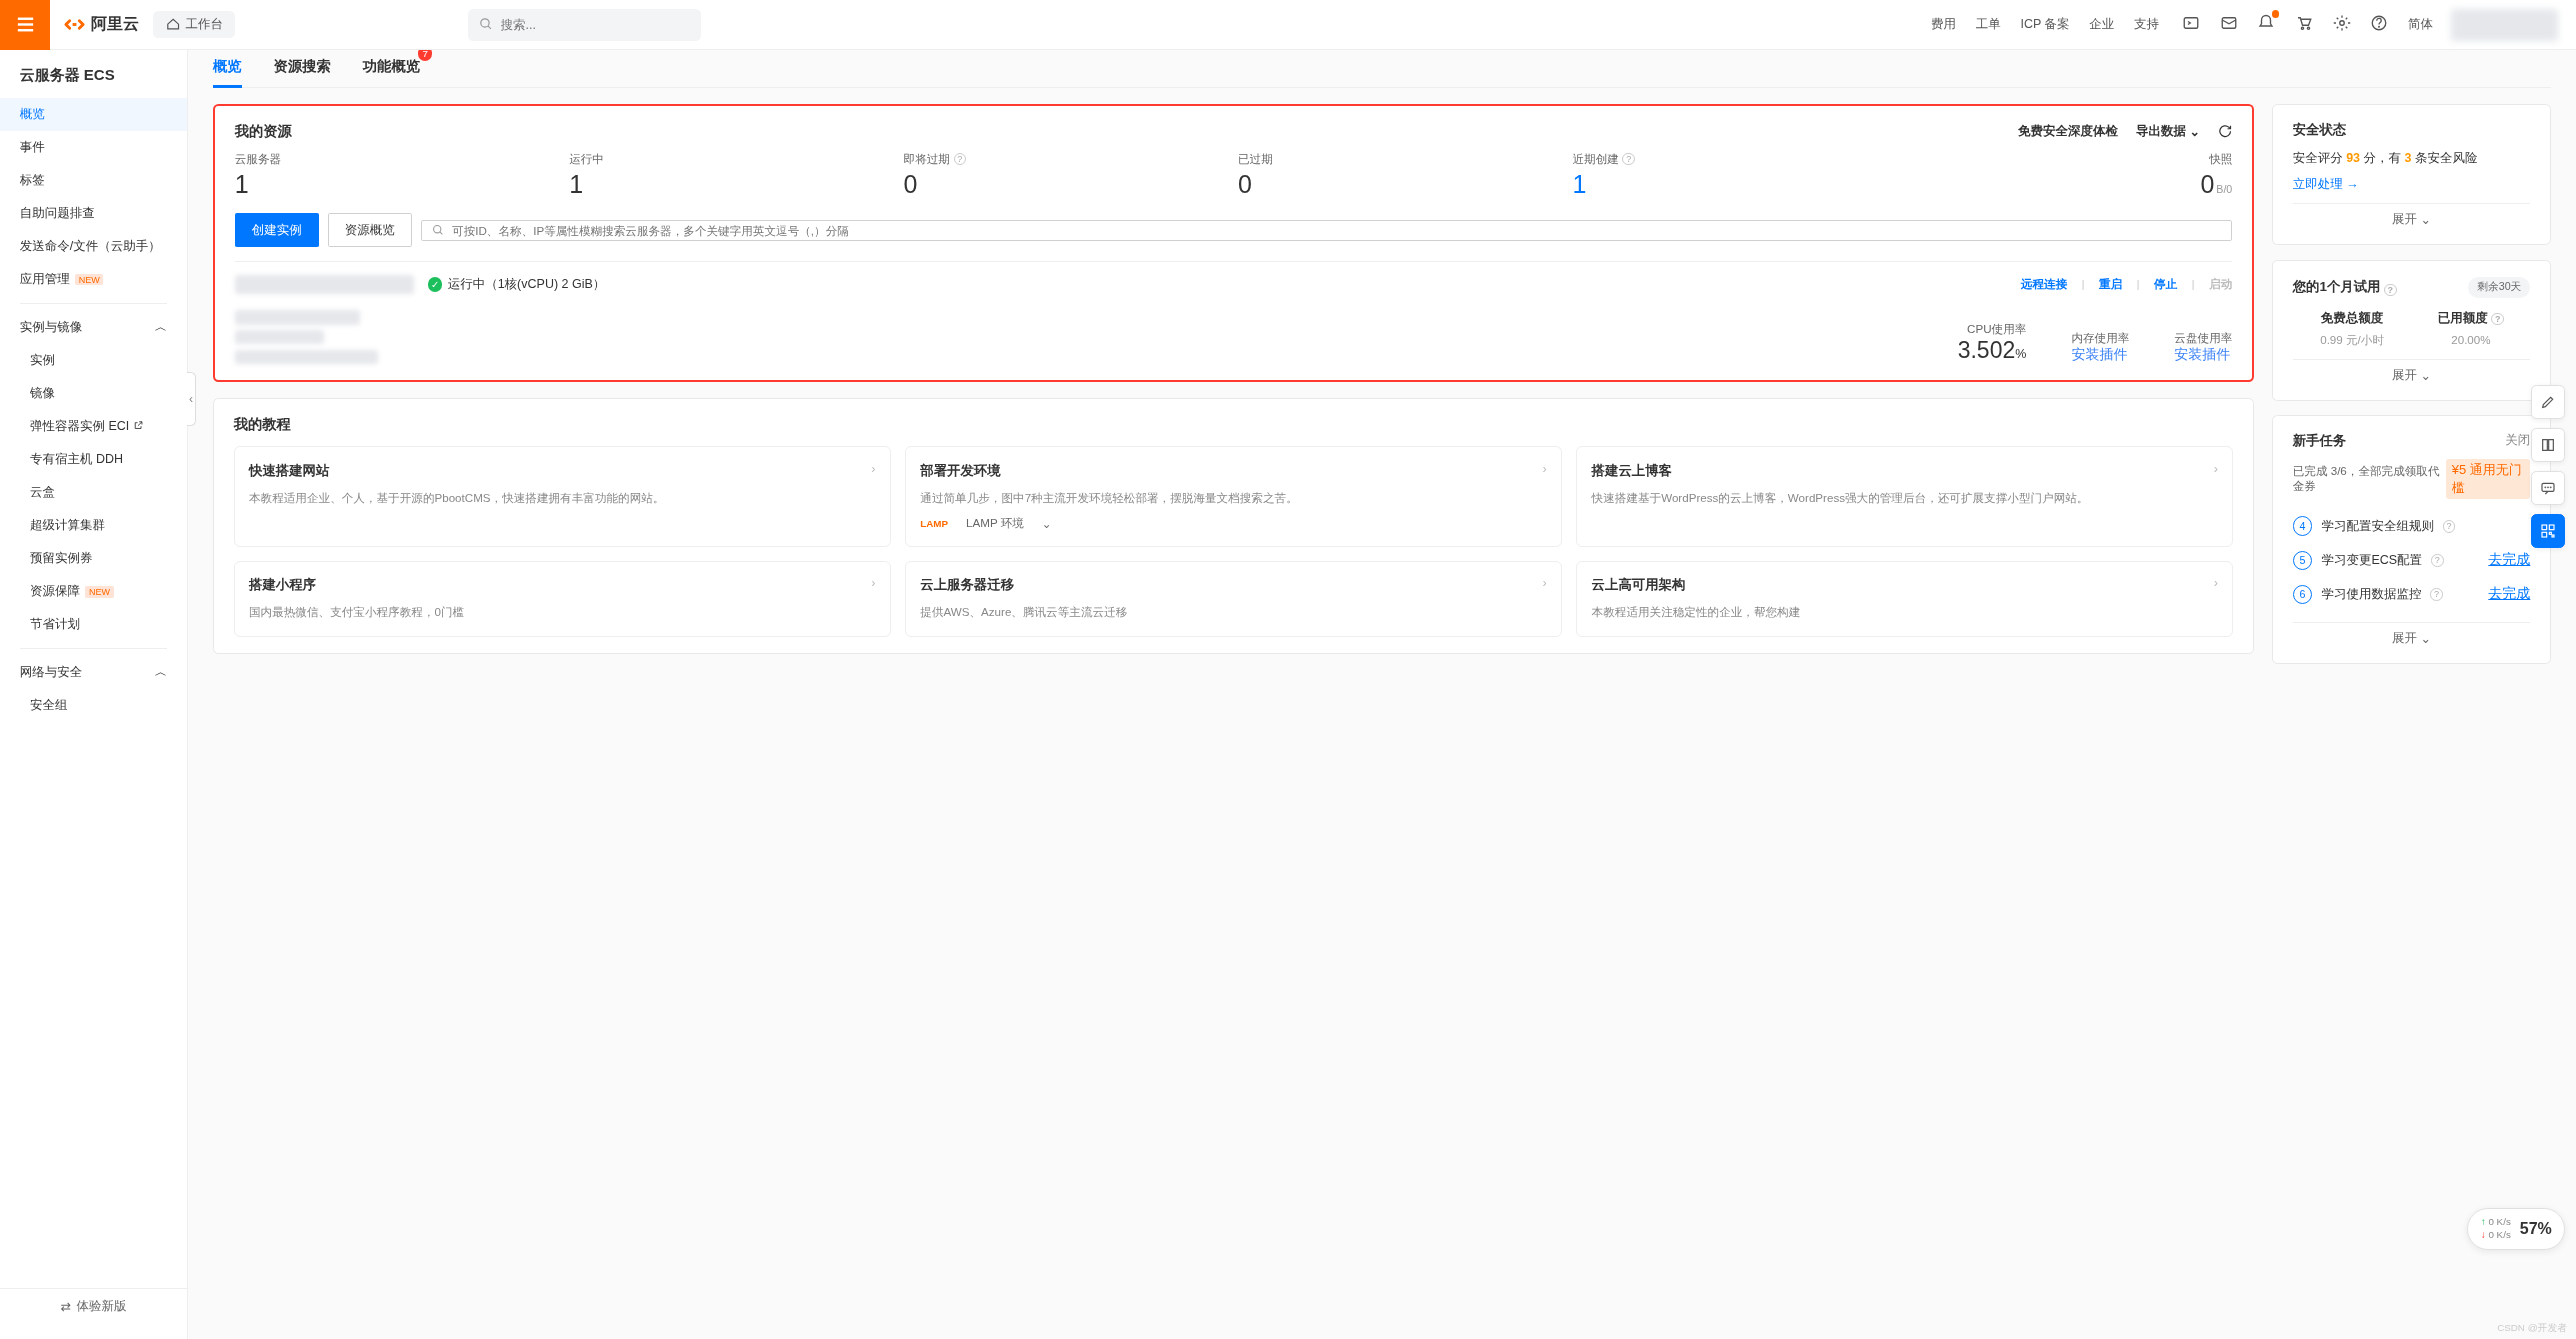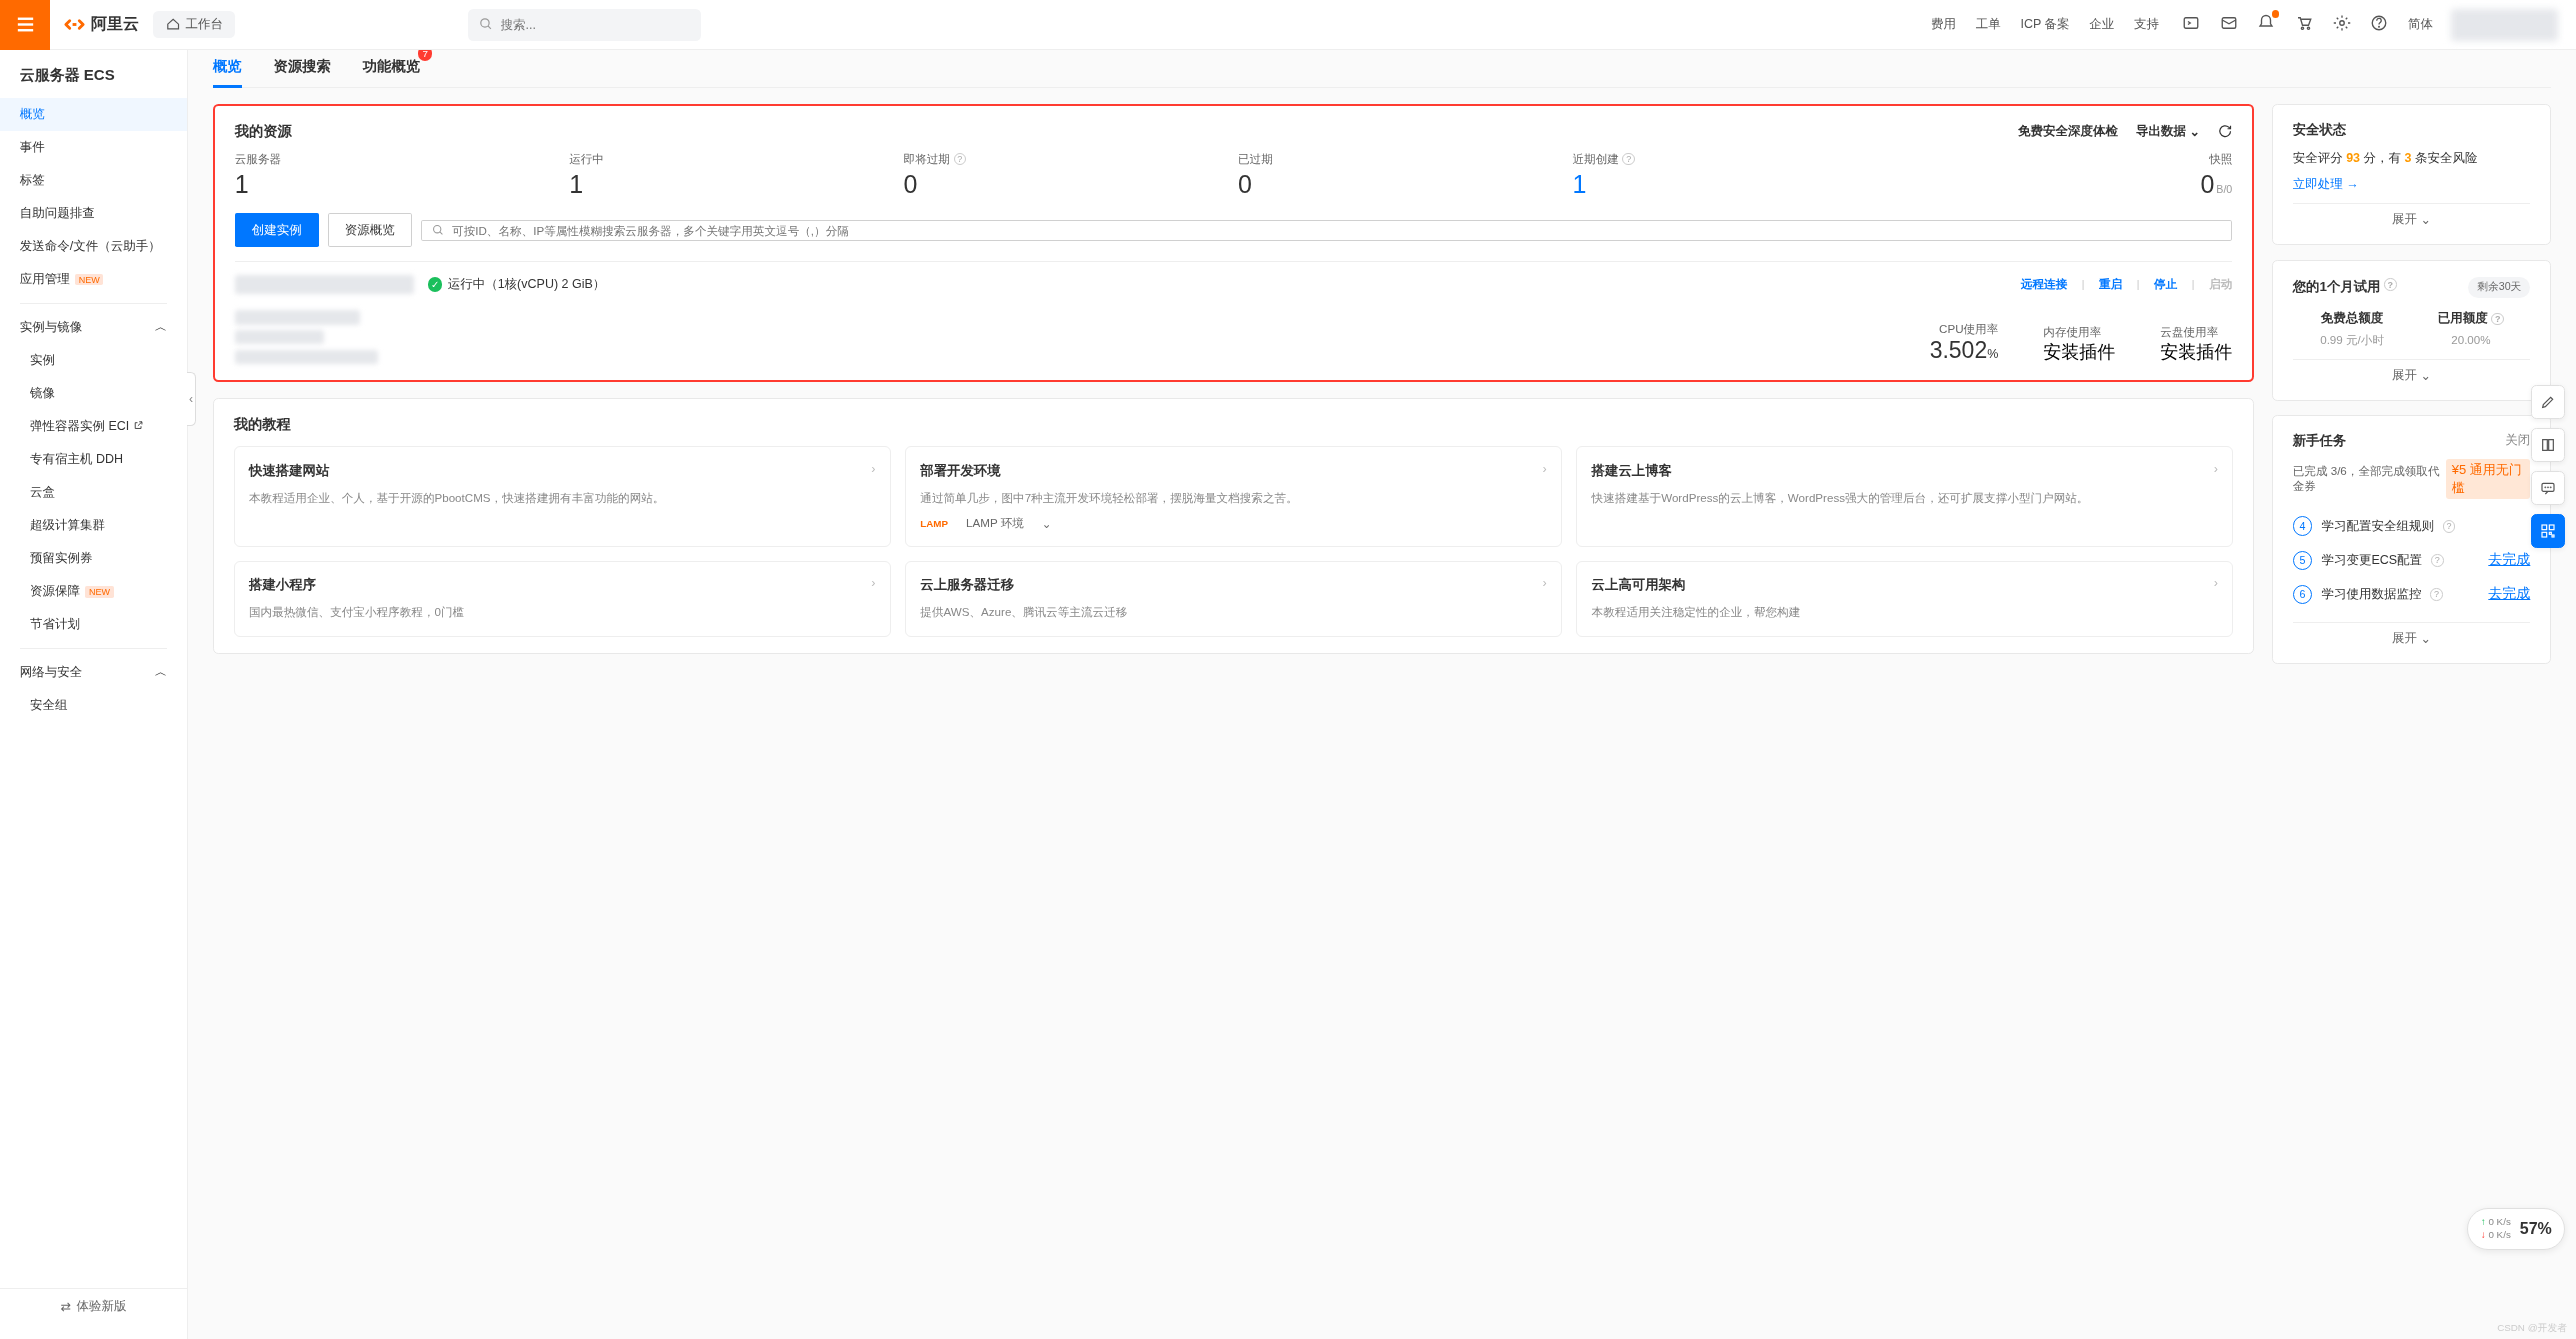--- a/index.html
+++ b/index.html
@@ -81,39 +81,39 @@
 .status-running { display: flex; align-items: center; gap: 5.4px; color: #333; }
 .status-dot { width: 14.3px; height: 14.3px; border-radius: 50%; background: #1bbf5c; display: flex; align-items: center; justify-content: center; color: #fff; font-size: 9.8px; }
 .instance-actions { display: flex; gap: 14.3px; font-size: 11.6px; font-weight: bold; }
 .instance-actions a { color: #0077ff; cursor: pointer; }
 .instance-actions a.disabled { color: #bbb; }
 .instance-actions .sep { color: #ddd; }
 .usage-row { display: flex; margin-top: 16px; gap: 45px; align-items: flex-end; }
 .usage .ulabel { font-size: 11.6px; color: #666; }
 .usage .uvalue { font-size: 23px; color: #333; }
 .usage .upct { font-size: 12.5px; }
-.usage .ulink { color: #000000; cursor: pointer; font-size: 18px; }
+.usage .ulink { color: #3b82f6; cursor: pointer; font-size: 14px; }
 
 .tutorials .title { font-size: 14.3px; font-weight: 600; margin-bottom: 12.5px; }
 .tut-grid { display: flex; gap: 14.3px; }
 .tut { flex: 1; border: 0.9px solid #eee; border-radius: 6px; padding: 14.3px; position: relative; cursor: pointer; }
 .tut h4 { font-size: 13.4px; font-weight: 600; margin-bottom: 9px; }
 .tut p { font-size: 11.6px; color: #888; line-height: 1.6; }
 .tut .arrow { position: absolute; right: 14.3px; top: 14.3px; color: #bbb; }
 .lamp-row { display: flex; align-items: center; gap: 18px; margin-top: 9px; color: #666; font-size: 11.6px; }
 
 
 .sec-card .title { font-size: 13.4px; font-weight: 600; margin-bottom: 10.7px; }
 .sec-text { font-size: 12.5px; color: #333; margin-bottom: 9px; }
 .sec-text .num { color: #ff9a00; font-weight: 600; }
 .link-arrow { color: #0077ff; cursor: pointer; display: flex; align-items: center; gap: 3.6px; }
 .expand { text-align: center; color: #666; padding: 7.2px 0 0; cursor: pointer; border-top: 0.9px solid #eee; margin-top: 10.7px; display: flex; justify-content: center; gap: 3.6px; align-items: center; }
 
 .trial-head { display: flex; justify-content: space-between; align-items: center; margin-bottom: 12.5px; }
-.trial-head .title { font-size: 13.4px; font-weight: 600; display: flex; align-items: flex-start; gap: 3.6px; }
+.trial-head .title { font-size: 13.4px; font-weight: 600; display: flex; align-items: flex-end; gap: 3.6px; }
 .pill { background: #f3f4f6; padding: 3.6px 9px; border-radius: 10.7px; font-size: 10.7px; color: #666; }
 .quota-row { display: flex; text-align: center; }
 .quota-row > div { flex: 1; }
 .quota-row .qlabel { font-size: 12.5px; font-weight: 600; margin-bottom: 5.4px; display: flex; justify-content: center; gap: 3.6px; align-items: center; }
 .quota-row .qval { font-size: 11.6px; color: #999; }
 .quota-row .divider { width: 0.9px; background: #eee; flex: 0; }
 
 .tasks .thead { display: flex; justify-content: space-between; align-items: center; margin-bottom: 9px; }
 .tasks .title { font-size: 13.4px; font-weight: 600; }
 .tasks .close { color: #888; cursor: pointer; }

